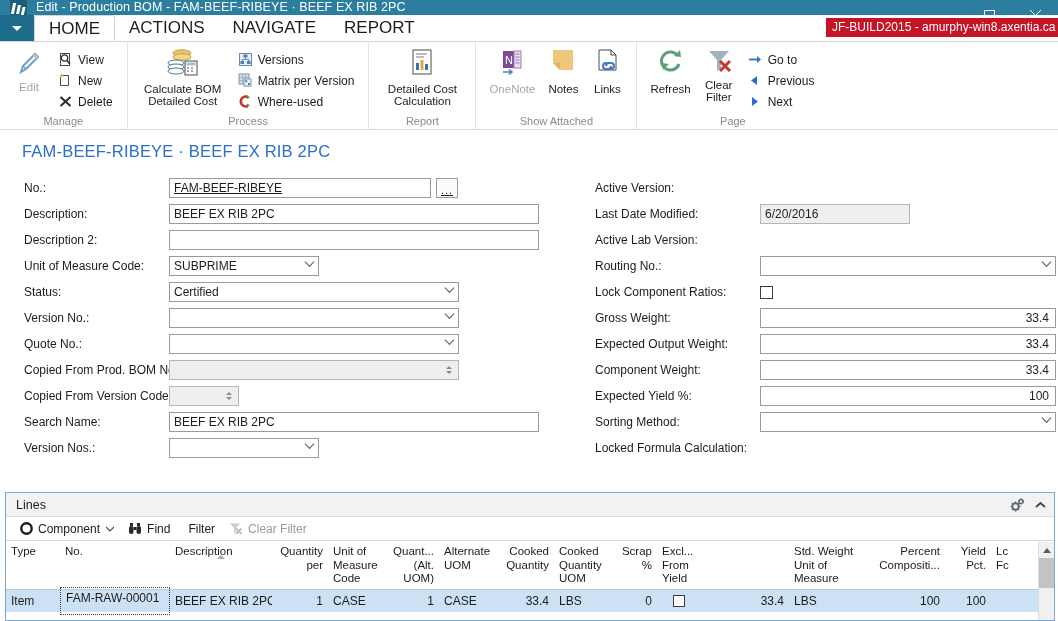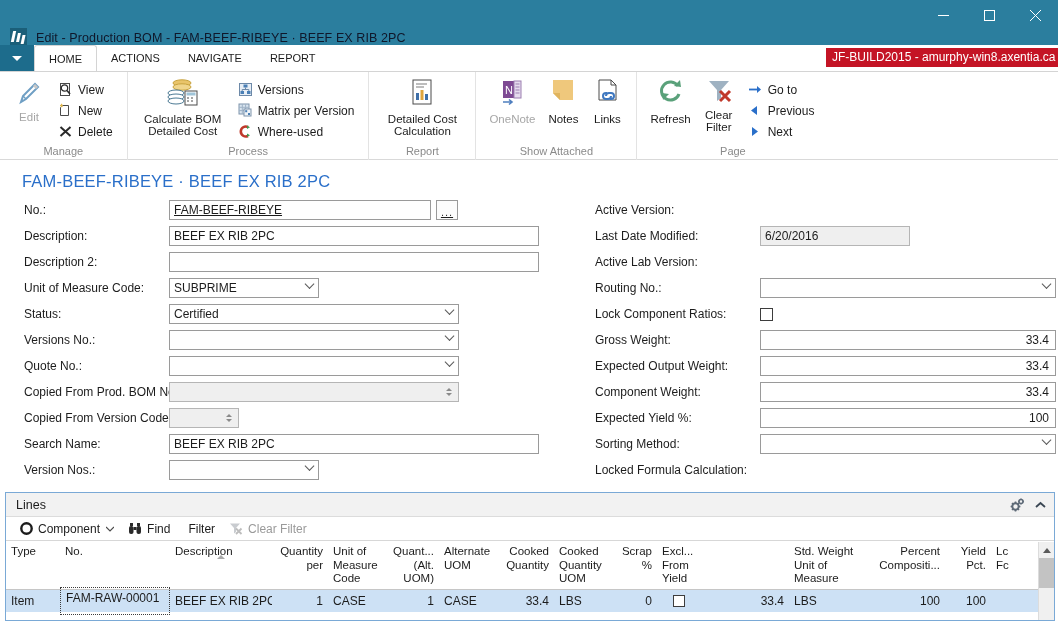--- a/index.html
+++ b/index.html
@@ -5,22 +5,22 @@
   * { box-sizing: border-box; }
   html, body { margin:0; padding:0; }
   body {
     width:1058px; height:621px; overflow:hidden;
     font-family:"Liberation Sans", sans-serif;
     font-size:12px; color:#1c1c1c; background:#ffffff;
   }
 
   
   .titlebar {
-    height:45px; background:#2b7e9e; display:flex; align-items:flex-end;
-    color:#0f172a; position:relative;
+    height:15px; background:#2b7e9e; display:flex; align-items:flex-start;
+    color:#ffffff; position:relative;
   }
   .app-logo {
     width:17px; height:17px; margin-left:10px; margin-right:9px;
     background:#1b5f79; position:relative; overflow:hidden; flex:none;
   }
   .app-logo::before{
     content:""; position:absolute; left:2px; top:3px;
     width:3px; height:11px; background:#ffffff;
     transform:skewX(-12deg);
   }
@@ -43,21 +43,21 @@
             position:relative; }
   .qat-drop {
     width:34px; height:26px; background:#1d6c8c; display:flex;
     align-items:center; justify-content:center; flex:none;
   }
   .qat-drop .caret {
     width:0;height:0;border-left:5px solid transparent;border-right:5px solid transparent;
     border-top:5px solid #ffffff;
   }
   .tab {
-    padding:0 14px; height:26px; line-height:26px; font-size:11px;
+    padding:0 14px; height:26px; line-height:26px; font-size:17px;
     color:#1c1c1c; white-space:nowrap;
   }
   .tab.active {
     background:#ffffff; border:1px solid #d4d4d4; border-bottom:none;
     border-radius:3px 3px 0 0; position:relative; z-index:2;
   }
   .buildbadge {
     position:absolute; right:0; top:3px; background:#c41425; color:#ffffff;
     font-size:12px; padding:2px 6px 3px 6px; white-space:nowrap;
     max-width:232px; overflow:hidden;
@@ -87,21 +87,21 @@
   .ic { flex:none; display:inline-flex; align-items:center; justify-content:center; }
 
   
   .page-head {
     padding:12px 0 6px 22px; color:#2a6fc9; font-size:16.5px; font-weight:400;
     letter-spacing:.2px;
   }
 
   
   .form { position:relative; height:288px; }
-  .col { position:absolute; top:0; }
+  .col { position:absolute; top:8px; }
   .col-left { left:0; width:585px; }
   .col-right { left:585px; width:473px; }
   .frow { height:26px; display:flex; align-items:center; }
   .flabel { font-size:12px; color:#1c1c1c; white-space:nowrap; }
   .col-left .flabel { width:169px; padding-left:24px; }
   .col-right .flabel { width:175px; padding-left:10px; }
 
   .fin {
     height:20px; border:1px solid #9a9a9a; background:#ffffff;
     font-size:12px; color:#1c1c1c; display:flex; align-items:center;
@@ -475,21 +475,21 @@
       <div class="frow">
         <div class="flabel">Status:</div>
         <div style="display: flex; align-items: center;">
           <div class="fin" style="width: 290px;">
             <span class="val">Certified</span>
             <span class="chev"></span>
           </div>
         </div>
       </div>
       <div class="frow">
-        <div class="flabel">Versions No.:</div>
+        <div class="flabel">Version No.:</div>
         <div style="display: flex; align-items: center;">
           <div class="fin" style="width: 290px;">
             <span class="val"></span>
             <span class="chev"></span>
           </div>
         </div>
       </div>
       <div class="frow">
         <div class="flabel">Quote No.:</div>
         <div style="display: flex; align-items: center;">

